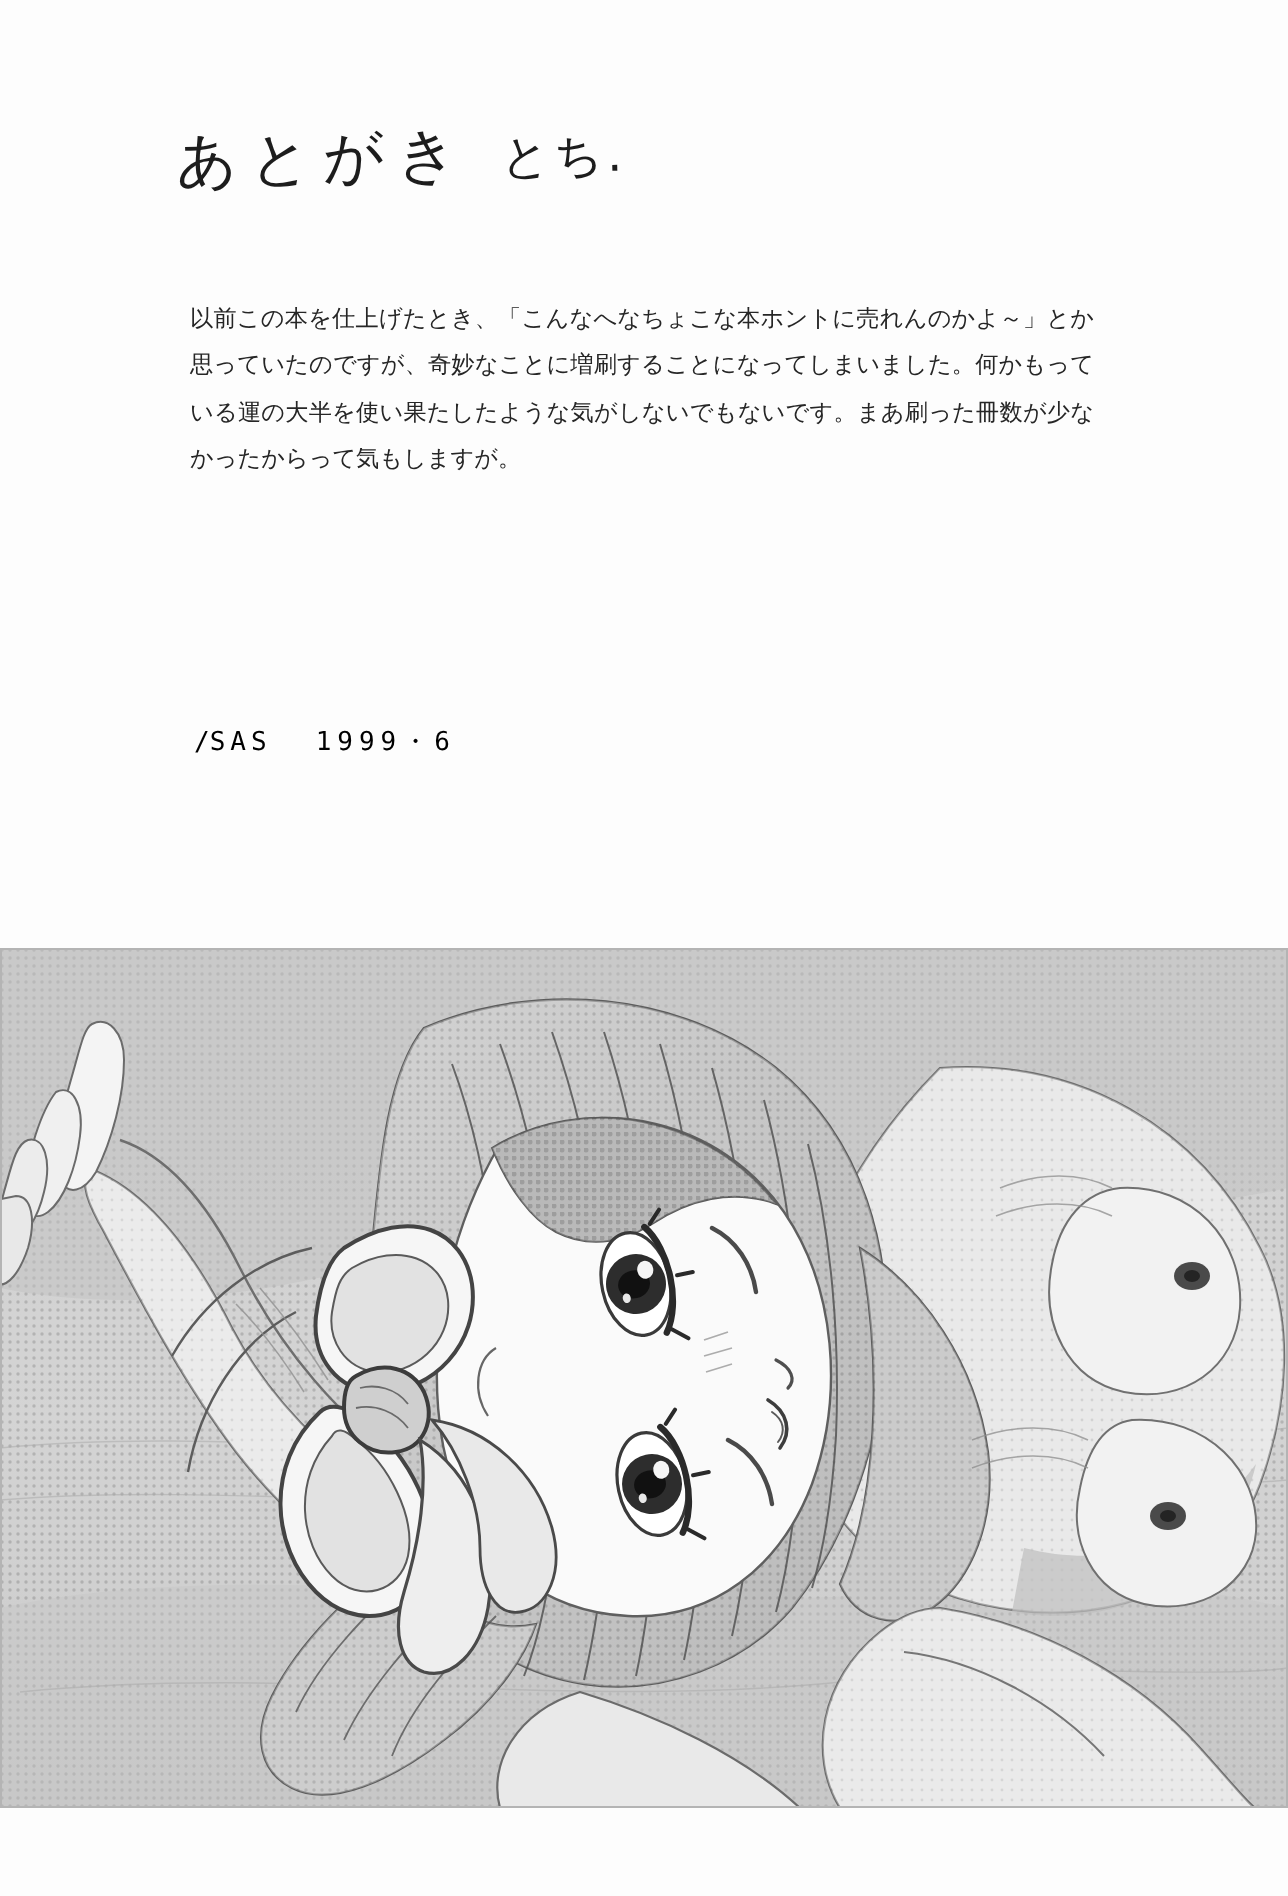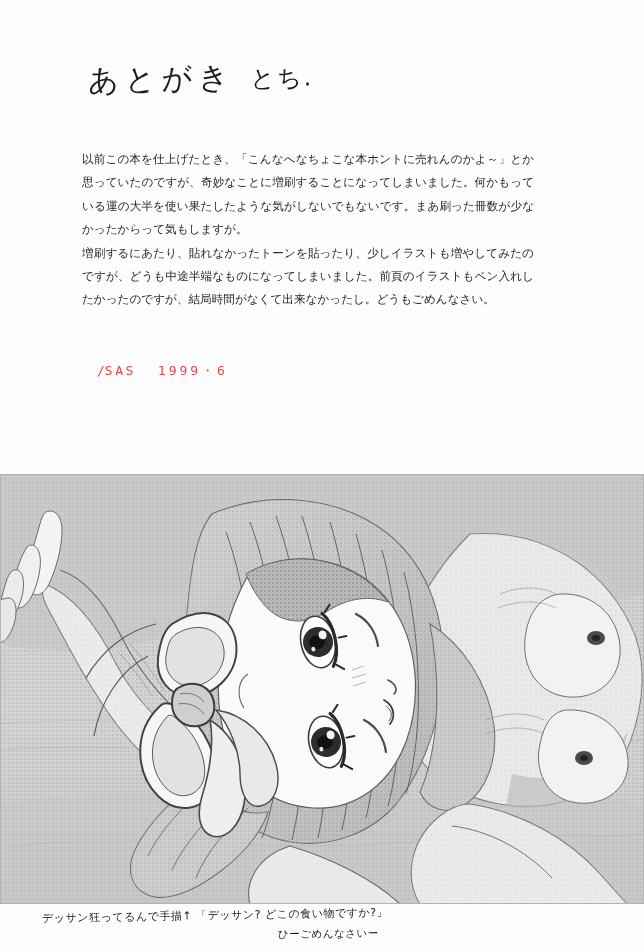--- a/index.html
+++ b/index.html
@@ -35,21 +35,21 @@
     font-weight: 500;
   }
   .heading .small {
     font-size: 24px;
     letter-spacing: 2px;
   }
 
   
   .afterword {
     position: absolute;
-    left: 82px;
+    left: 95px;
     top: 148px;
     width: 452px;
     font-family: "DejaVu Serif", serif;
     font-size: 11.6px;
     line-height: 2.02;
     color: #262626;
     text-align: justify;
   }
   .afterword p {
     margin: 0 0 0 0;
@@ -60,21 +60,21 @@
   }
 
   
   .signature {
     position: absolute;
     left: 97px;
     top: 362px;
     font-family: "DejaVu Sans Mono", monospace;
     font-size: 13px;
     letter-spacing: 2.5px;
-    color: #ef4444;
+    color: #000000;
   }
   .signature .slash {
     letter-spacing: 0;
   }
   .signature .date {
     margin-left: 22px;
     letter-spacing: 3px;
   }
 
   
@@ -121,21 +121,20 @@
 
 <div class="page">
 
   <div class="heading">
     <span>あとがき</span>
     <span class="small">とち.</span>
   </div>
 
   <div class="afterword">
     <p class="indent">以前この本を仕上げたとき、「こんなへなちょこな本ホントに売れんのかよ～」とか思っていたのですが、奇妙なことに増刷することになってしまいました。何かもっている運の大半を使い果たしたような気がしないでもないです。まあ刷った冊数が少なかったからって気もしますが。</p>
-    <p class="indent">増刷するにあたり、貼れなかったトーンを貼ったり、少しイラストも増やしてみたのですが、どうも中途半端なものになってしまいました。前頁のイラストもペン入れしたかったのですが、結局時間がなくて出来なかったし。どうもごめんなさい。</p>
   </div>
 
   <div class="signature">
     <span class="slash">/</span><span>SAS</span><span class="date">1999・6</span>
   </div>
 
   <div class="illustration">
     <svg width="644" height="430" viewBox="0 0 644 430" xmlns="http://www.w3.org/2000/svg">
       <defs>
         <pattern id="halftone" width="4" height="4" patternUnits="userSpaceOnUse">
@@ -302,18 +301,14 @@
           <path d="M486,260 C506,252 528,252 544,260"></path>
           <path d="M118,178 C130,190 142,206 152,222"></path>
           <path d="M130,170 C142,184 154,200 164,216"></path>
         </g>
 
         <rect x="0.5" y="0.5" width="643" height="429" fill="none" stroke="#b4b4b4" stroke-width="1"></rect>
       </g>
     </svg>
   </div>
 
-  <div class="bottom-note">
-    <span class="line1"><span>デッサン狂ってるんで手描↑</span> <span>「デッサン? どこの食い物ですか?」</span></span>
-    <span class="line2">ひーごめんなさいー</span>
-  </div>
 
 </div>
 
 </body></html>

